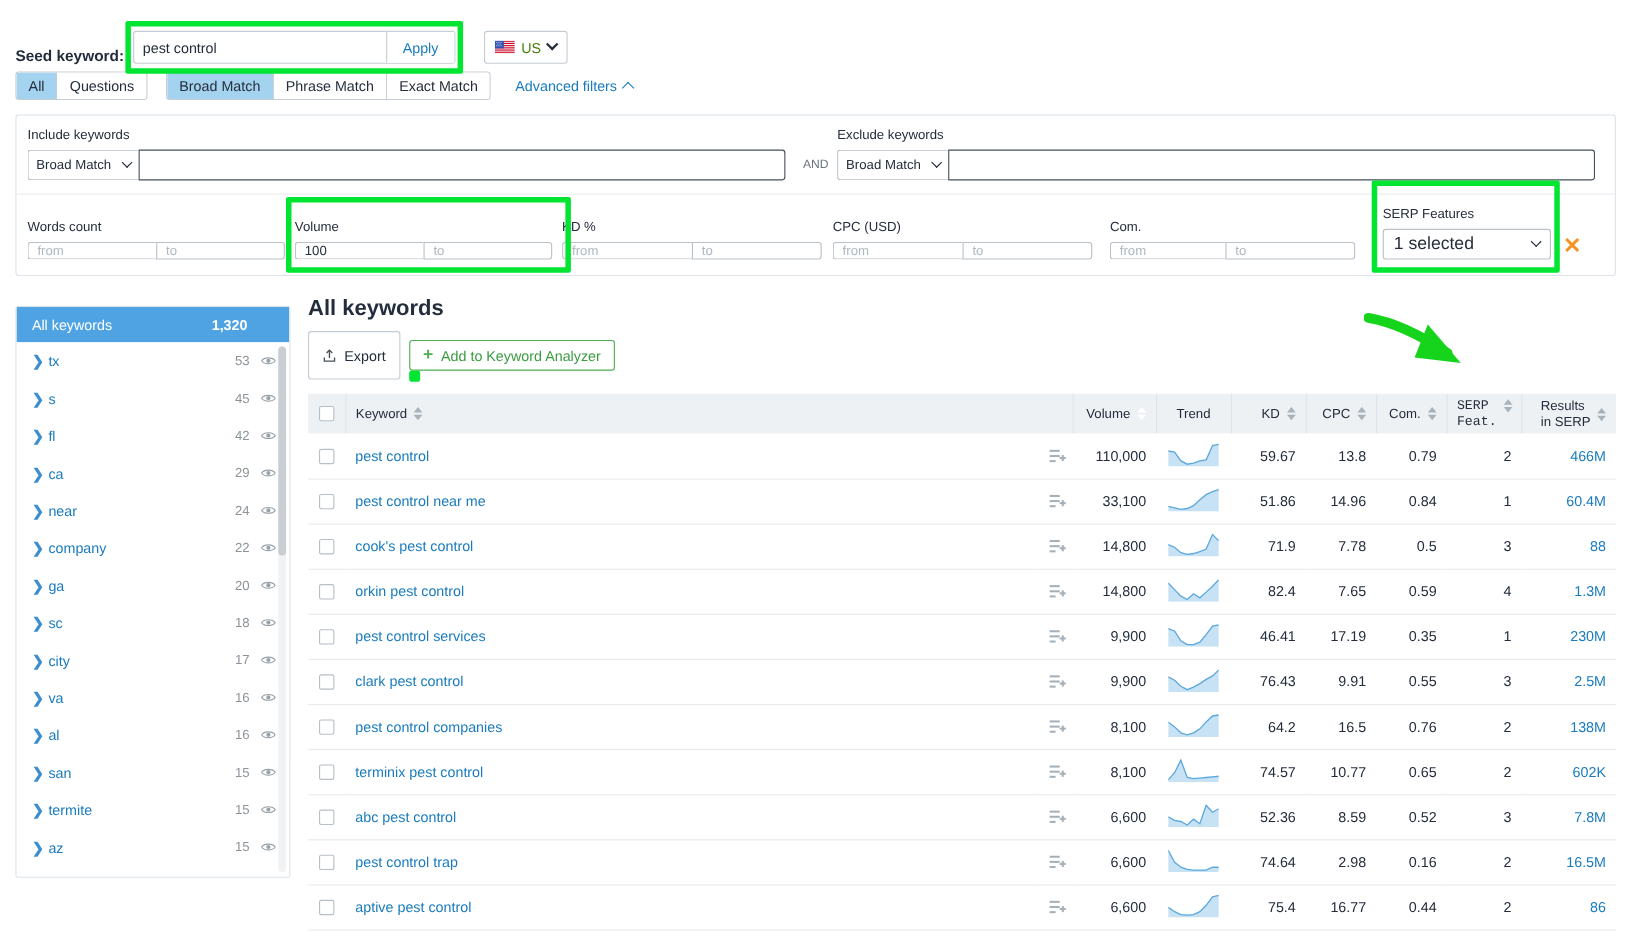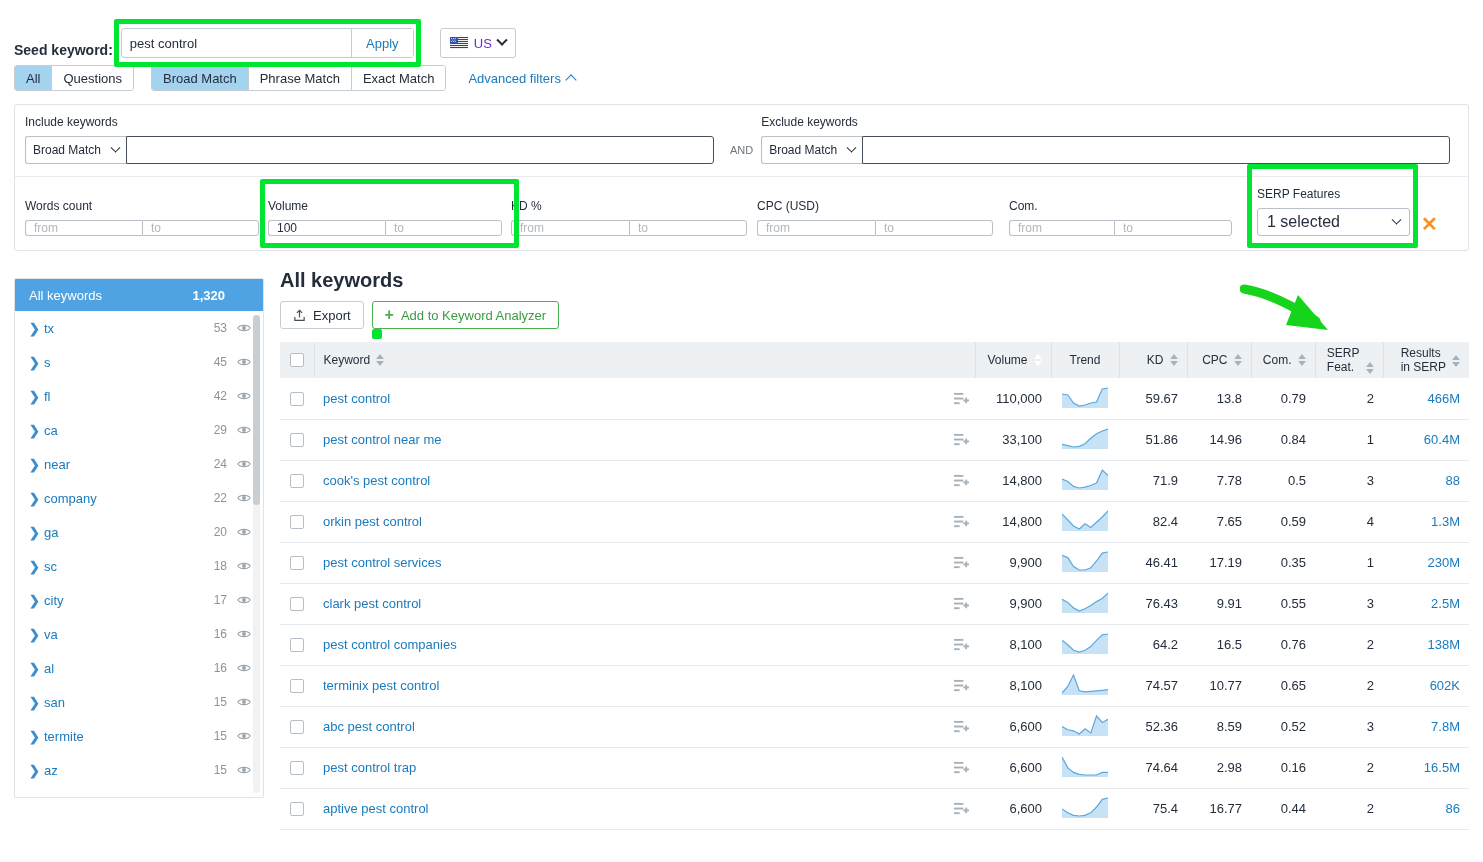--- a/index.html
+++ b/index.html
@@ -29,21 +29,21 @@
   .seed-box { display:flex; border:1px solid #c5ccd4; border-radius:3px; height:30px;
               width:293px; background:#fff; }
   .seed-input { flex:1; border:0; outline:none; padding:0 8px; font-size:13px;
                 font-family:"Liberation Sans", sans-serif; color:#242d3c; background:transparent; }
   .apply-btn { width:62px; border-left:1px solid #c5ccd4; background:#fff; color:#197bbd;
                font-size:13px; font-family:"Liberation Sans", sans-serif; cursor:pointer;
                border-top:0;border-right:0;border-bottom:0; }
 
   .locale-btn { display:flex; align-items:center; gap:6px; height:30px; padding:0 9px;
                 border:1px solid #c5ccd4; border-radius:3px; background:#fff;
-                margin-left:26px; cursor:pointer; font-size:13px; color:#6d28d9; }
+                margin-left:26px; cursor:pointer; font-size:13px; color:#4d7c0f; }
   .flag { width:18px; height:12px; display:block; }
   .chev { display:inline-block; width:8px; height:8px; border-right:2px solid #242d3c;
           border-bottom:2px solid #242d3c; transform:rotate(45deg) translate(-2px,-2px); }
 
   
   .tab-row { display:flex; align-items:center; padding-left:14px; height:40px; gap:0; }
   .btngroup { display:flex; border:1px solid #c5ccd4; border-radius:3px; overflow:hidden; height:26px; }
   .btngroup + .btngroup { margin-left:17px; }
   .tab { padding:0 11px; display:flex; align-items:center; background:#fff; font-size:13px;
          color:#242d3c; cursor:pointer; border-right:1px solid #c5ccd4; }
@@ -111,21 +111,21 @@
                       background:#f0f2f4; border-radius:4px; }
 
   
   .main { flex:1; padding:0 14px 0 16px; }
   .main-title { font-size:20px; font-weight:bold; color:#242d3c; margin:0 0 9px 0; }
   .summary-row { display:flex; align-items:center; justify-content:space-between; }
   .summary { display:flex; align-items:center; font-size:13px; color:#242d3c; }
   .sum-strong { font-weight:bold; font-size:17px; margin-left:6px; }
   .sum-div { width:1px; height:20px; background:#ccd2d8; margin:0 14px; }
   .actions { display:flex; align-items:center; gap:8px; position:relative; }
-  .export-btn { display:flex; align-items:center; gap:7px; height:28px; padding:0 12px;
+  .export-btn { display:flex; align-items:center; gap:7px; height:44px; padding:0 12px;
                 border:1px solid #c5ccd4; border-radius:3px; background:#fff; font-size:13px;
                 color:#242d3c; cursor:pointer; }
   .add-btn { display:flex; align-items:center; gap:7px; height:28px; padding:0 12px;
              border:1px solid #4caf50; border-radius:3px; background:#fff; font-size:13px;
              color:#3a9c41; cursor:pointer; }
   .plus { color:#4caf50; font-size:16px; font-weight:bold; line-height:1; }
 
   
   .arrow-ann { position:absolute; left:1240px; top:283px; width:110px; height:52px;
                pointer-events:none; }
@@ -533,21 +533,21 @@
           <th class="num">
             <span class="sortwrap">
               <span>Com.</span>
               <span class="sortcaret">
                   <i class="up"></i>
                   <i class="dn"></i>
                 </span>
             </span>
           </th>
           <th class="num">
-            <span class="sortwrap" style="align-items:flex-end;">
+            <span class="sortwrap" style="align-items:flex-start;font-family:Liberation Mono, monospace;">
               <span style="line-height:1.15; text-align:left;">SERP<br>Feat.</span>
               <span class="sortcaret">
                   <i class="up"></i>
                   <i class="dn"></i>
                 </span>
             </span>
           </th>
           <th class="num" style="border-right:0;">
             <span class="sortwrap" style="align-items:center;">
               <span style="line-height:1.15; text-align:left;">Results<br>in SERP</span>

